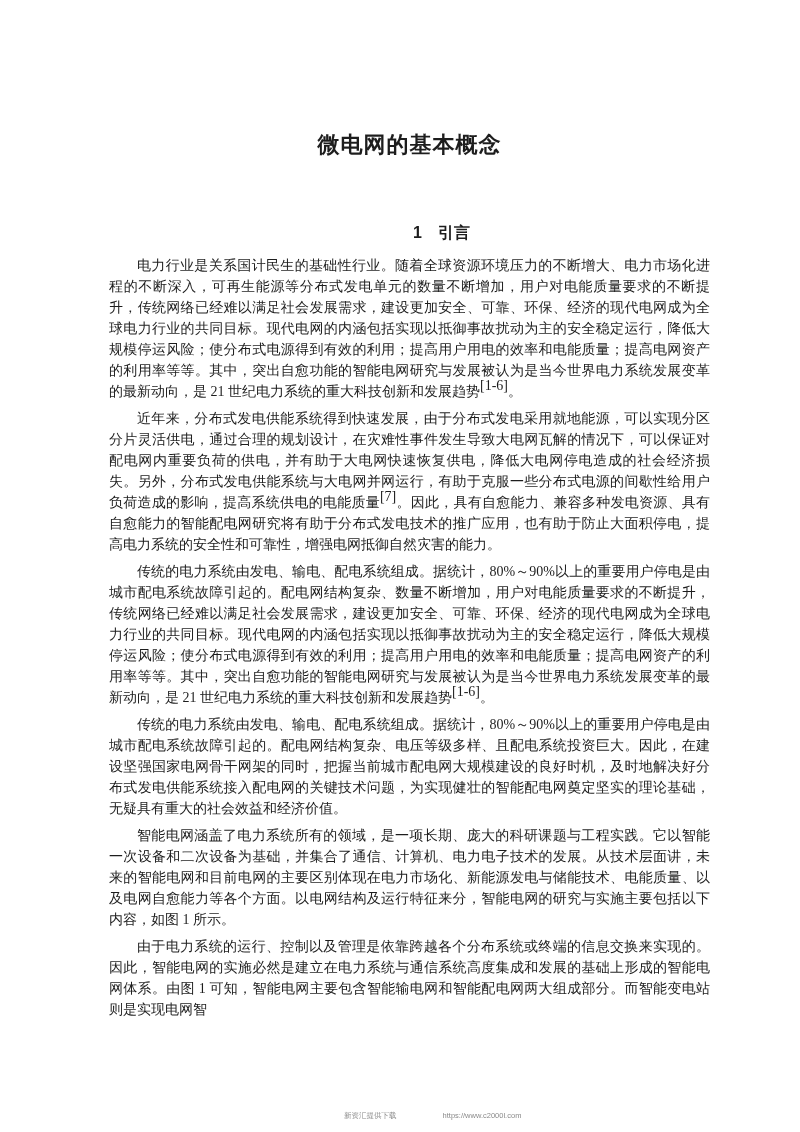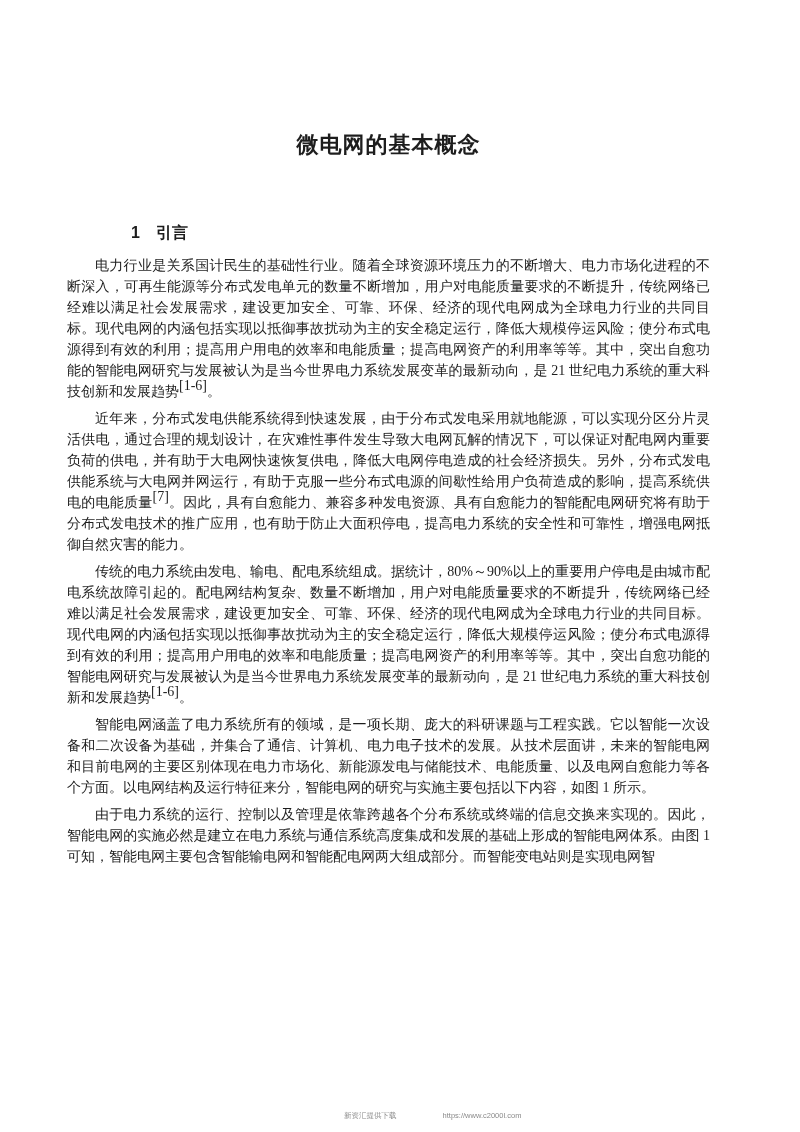--- a/index.html
+++ b/index.html
@@ -7,37 +7,37 @@
     position: relative;
     width: 800px;
     height: 1132px;
     margin: 0 auto;
     background: #ffffff;
     color: #1d1d1d;
     font-family: "Liberation Serif", "DejaVu Serif", serif;
     overflow: hidden;
   }
   .content {
-    padding: 128px 90px 0 46px;
-    margin-left: 21px;
+    padding: 128px 90px 0 109px;
   }
   .doc-title {
     margin: 0;
     font-size: 22px;
     font-weight: bold;
     text-align: center;
     line-height: 34px;
     letter-spacing: 1px;
   }
   .sec-heading {
     font-family: "Liberation Sans", "DejaVu Sans", sans-serif;
     font-weight: bold;
     font-size: 16px;
     line-height: 22px;
     margin: 0;
+    text-align: center;
   }
   .sec-heading.level-1 {
     margin: 60px 0 11px 64px;
   }
   .sec-heading.level-2 {
     margin: 11px 0 10px 0;
   }
   .sec-num { margin-right: 16px; }
   .doc-body p {
     margin: 0 0 6px 0;
@@ -70,20 +70,21 @@
 <body>
 
 <div class="page">
   <div class="content">
     <h1 class="doc-title">微电网的基本概念</h1>
     <main class="doc-body">
         <h2 class="sec-heading level-1"><span class="sec-num">1</span>引言</h2>
         <p><span>电力行业是关系国计民生的基础性行业。随着全球资源环境压力的不断增大、电力市场化进程的不断深入，可再生能源等分布式发电单元的数量不断增加，用户对电能质量要求的不断提升，传统网络已经难以满足社会发展需求，建设更加安全、可靠、环保、经济的现代电网成为全球电力行业的共同目标。现代电网的内涵包括实现以抵御事故扰动为主的安全稳定运行，降低大规模停运风险；使分布式电源得到有效的利用；提高用户用电的效率和电能质量；提高电网资产的利用率等等。其中，突出自愈功能的智能电网研究与发展被认为是当今世界电力系统发展变革的最新动向，是 21 世纪电力系统的重大科技创新和发展趋势</span><sup>[1-6]</sup><span>。</span></p>
         <p><span>近年来，分布式发电供能系统得到快速发展，由于分布式发电采用就地能源，可以实现分区分片灵活供电，通过合理的规划设计，在灾难性事件发生导致大电网瓦解的情况下，可以保证对配电网内重要负荷的供电，并有助于大电网快速恢复供电，降低大电网停电造成的社会经济损失。另外，分布式发电供能系统与大电网并网运行，有助于克服一些分布式电源的间歇性给用户负荷造成的影响，提高系统供电的电能质量</span><sup>[7]</sup><span>。因此，具有自愈能力、兼容多种发电资源、具有自愈能力的智能配电网研究将有助于分布式发电技术的推广应用，也有助于防止大面积停电，提高电力系统的安全性和可靠性，增强电网抵御自然灾害的能力。</span></p>
         <p><span>传统的电力系统由发电、输电、配电系统组成。据统计，80%～90%以上的重要用户停电是由城市配电系统故障引起的。配电网结构复杂、数量不断增加，用户对电能质量要求的不断提升，传统网络已经难以满足社会发展需求，建设更加安全、可靠、环保、经济的现代电网成为全球电力行业的共同目标。现代电网的内涵包括实现以抵御事故扰动为主的安全稳定运行，降低大规模停运风险；使分布式电源得到有效的利用；提高用户用电的效率和电能质量；提高电网资产的利用率等等。其中，突出自愈功能的智能电网研究与发展被认为是当今世界电力系统发展变革的最新动向，是 21 世纪电力系统的重大科技创新和发展趋势</span><sup>[1-6]</sup><span>。</span></p>
+        <p><span>传统的电力系统由发电、输电、配电系统组成。据统计，80%～90%以上的重要用户停电是由城市配电系统故障引起的。配电网结构复杂、电压等级多样、且配电系统投资巨大。因此，在建设坚强国家电网骨干网架的同时，把握当前城市配电网大规模建设的良好时机，及时地解决好分布式发电供能系统接入配电网的关键技术问题，为实现健壮的智能配电网奠定坚实的理论基础，无疑具有重大的社会效益和经济价值。</span></p>
         <p><span>智能电网涵盖了电力系统所有的领域，是一项长期、庞大的科研课题与工程实践。它以智能一次设备和二次设备为基础，并集合了通信、计算机、电力电子技术的发展。从技术层面讲，未来的智能电网和目前电网的主要区别体现在电力市场化、新能源发电与储能技术、电能质量、以及电网自愈能力等各个方面。以电网结构及运行特征来分，智能电网的研究与实施主要包括以下内容，如图 1 所示。</span></p>
         <p><span>由于电力系统的运行、控制以及管理是依靠跨越各个分布系统或终端的信息交换来实现的。因此，智能电网的实施必然是建立在电力系统与通信系统高度集成和发展的基础上形成的智能电网体系。由图 1 可知，智能电网主要包含智能输电网和智能配电网两大组成部分。而智能变电站则是实现电网智</span></p>
       </main>
   </div>
 
   <div class="watermark">
     <span>新资汇提供下载</span>
     <a href="#">https://www.c2000l.com</a>
   </div>
 </div>

